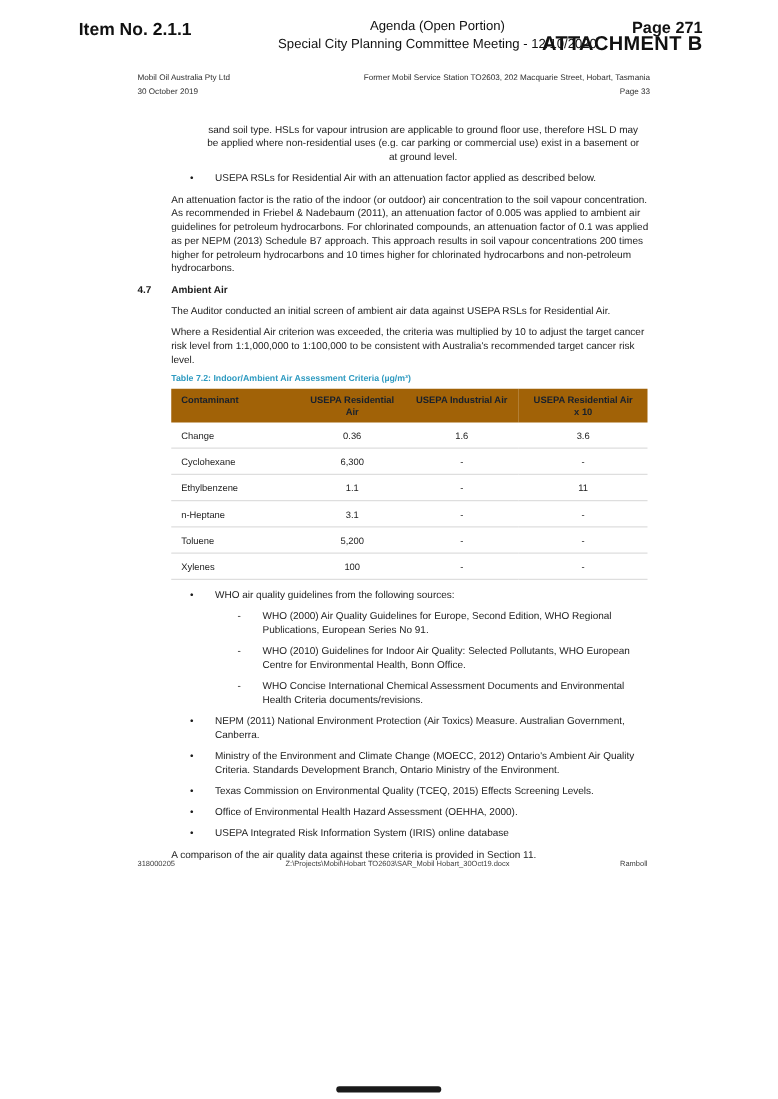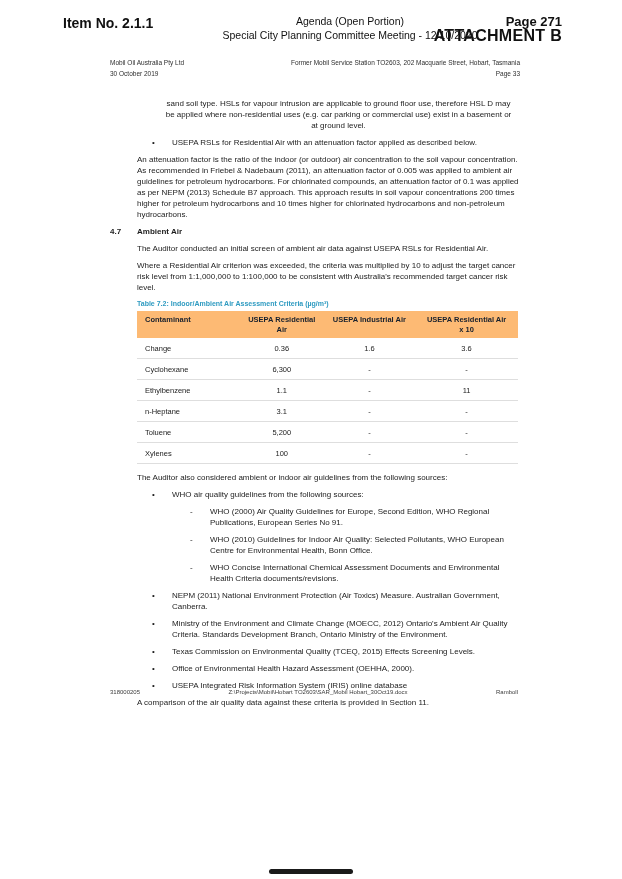--- a/index.html
+++ b/index.html
@@ -102,21 +102,21 @@
     </div>
 
     <div class="para">The Auditor conducted an initial screen of ambient air data against USEPA RSLs for Residential Air.</div>
 
     <div class="para">Where a Residential Air criterion was exceeded, the criteria was multiplied by 10 to adjust the target cancer risk level from 1:1,000,000 to 1:100,000 to be consistent with Australia's recommended target cancer risk level.</div>
 
     <div class="tbl-caption" style="color:#2f9bc1;">Table 7.2: Indoor/Ambient Air Assessment Criteria (µg/m³)</div>
 
     <table class="criteria">
       <thead>
-        <tr style="background:#fdba74; color:#17202d;">
+        <tr style="background:#a16207; color:#17202d;">
           <th class="c1">Contaminant</th>
           <th class="c2">USEPA Residential Air</th>
           <th class="c3">USEPA Industrial Air</th>
           <th class="c4">USEPA Residential Air
 x  10</th>
         </tr>
       </thead>
       <tbody>
         <tr>
           <td class="c1">Change</td>
@@ -150,21 +150,20 @@
         </tr>
         <tr>
           <td class="c1">Xylenes</td>
           <td class="cc">100</td>
           <td class="cc">-</td>
           <td class="cc">-</td>
         </tr>
       </tbody>
     </table>
 
-    <div class="para" style="margin-top:8px;">The Auditor also considered ambient or indoor air guidelines from the following sources:</div>
 
     <div class="bullet1">
       <span class="glyph">•</span>
       <span class="bullet-text">WHO air quality guidelines from the following sources:</span>
     </div>
 
     <div class="bullet2">
       <span class="glyph">-</span>
       <span class="bullet-text">WHO (2000) Air Quality Guidelines for Europe, Second Edition, WHO Regional Publications, European Series No 91.</span>
     </div>

